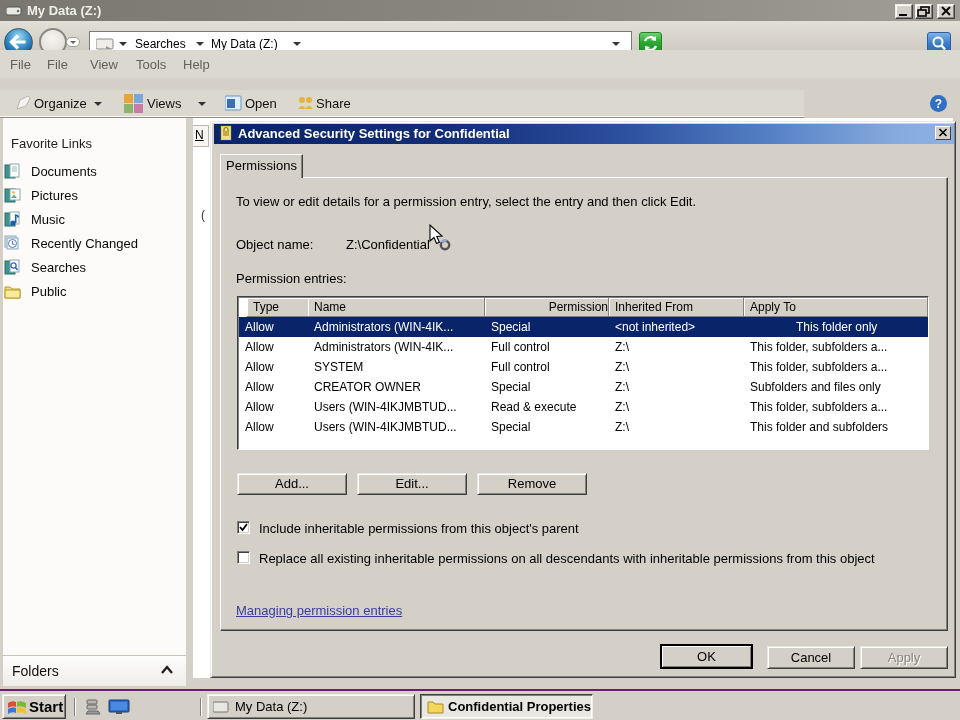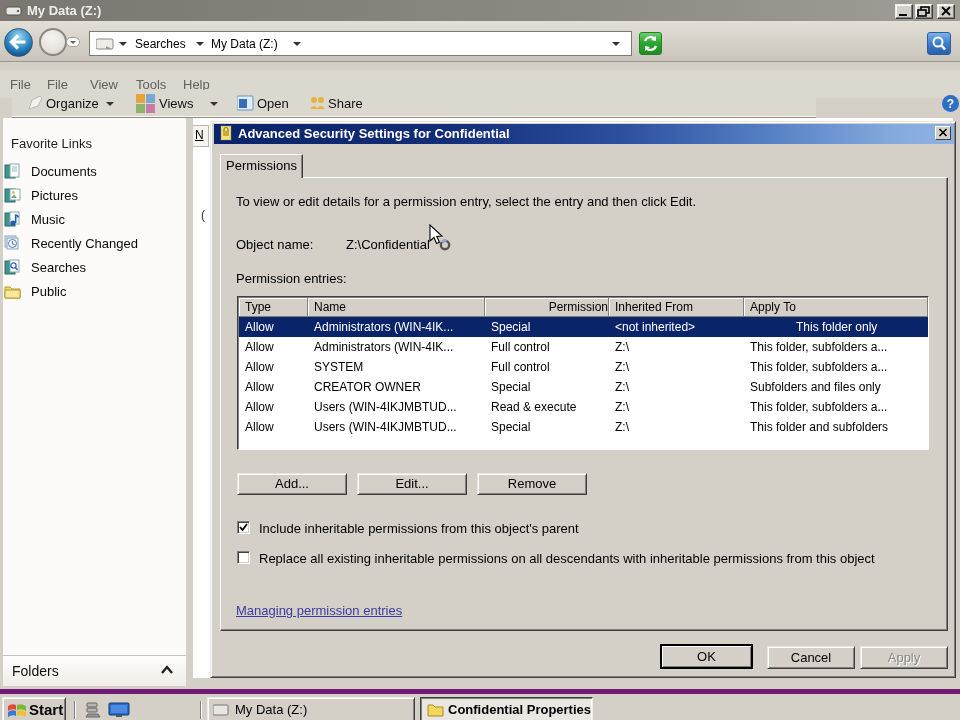--- a/index.html
+++ b/index.html
@@ -24,24 +24,24 @@
 .circbtn { position:absolute; border-radius:50%; }
 #crumb { position:absolute; left:89px; top:10px; width:543px; height:25px; background:#fff;
   border:1px solid #7b7a74; }
 #searchbox { position:absolute; left:668px; top:10px; width:256px; height:25px; background:#fff;
   border:1px solid #7b7a74; color:#9c9b96; line-height:23px; padding-left:8px; font-size:13px;}
 #refreshbtn { position:absolute; left:639px; top:11px; width:23px; height:23px; border-radius:3px;
   background:linear-gradient(180deg,#6fcf70 0%,#2ca832 45%,#1d8c24 100%); border:1px solid #23821f; }
 #searchbtn { position:absolute; left:927px; top:11px; width:24px; height:23px; border-radius:3px;
   background:linear-gradient(180deg,#7fb2e8 0%,#3a7ecb 50%,#2a5fa8 100%); border:1px solid #2d5c9c; }
 
-#menubar { left:0; top:70px; width:960px; height:28px; background:#dbd8d0; }
+#menubar { left:0; top:50px; width:960px; height:28px; background:#dbd8d0; }
 .menuitem { position:absolute; top:7px; color:#62615b; font-size:13px; }
 
-#toolbar { left:12px; top:90px; width:804px; height:28px; background:#dbd8d0; border-bottom:1px solid #8f8c84; box-shadow:inset 0 -1px 0 #f8f7f4;text-align:right; }
+#toolbar { left:0; top:90px; width:804px; height:28px; background:#dbd8d0; border-bottom:1px solid #8f8c84; box-shadow:inset 0 -1px 0 #f8f7f4;text-align:right; }
 .tbtext { position:absolute; top:6px; color:#111; font-size:13px; }
 .caret { position:absolute; width:0; height:0; border-left:4px solid transparent; border-right:4px solid transparent; border-top:4px solid #333; }
 
 
 #sidebar { left:0; top:118px; width:186px; height:537px; background:#fcfbfa; }
 #sidegap { left:186px; top:118px; width:7px; height:572px; background:#d4d0c8; }
 #filelist { left:191px; top:118px; width:762px; height:572px; background:#fff; }
 #colhdr { left:191px; top:125px; width:18px; height:22px; background:#f6f5f2; border:1px solid #b8b5ac; border-left:none;
   font-size:12px; color:#000; padding-left:4px; line-height:19px;}
 .sideitem { position:absolute; left:31px; color:#0a0a0a; font-size:13px; }
@@ -87,21 +87,21 @@
 .btn { position:absolute; background:#d4d0c8; border-top:1px solid #e9e7e1; border-left:1px solid #e9e7e1;
   border-right:1px solid #404040; border-bottom:1px solid #404040;
   box-shadow:inset 1px 1px 0 #fff, inset -1px -1px 0 #808080;
   font-size:13px; text-align:center; color:#000; font-family:"Liberation Sans", sans-serif;}
 .checkbox { position:absolute; width:13px; height:13px; background:#fff;
   border-top:1px solid #808080; border-left:1px solid #808080;
   border-right:1px solid #fff; border-bottom:1px solid #fff;
   box-shadow:inset 1px 1px 0 #404040, inset -1px -1px 0 #d4d0c8; }
 
 
-#taskbar { left:0; top:689px; width:960px; height:28px; background:#d4d0c8; border-top:5px solid #701a75; }
+#taskbar { left:0; top:689px; width:960px; height:28px; background:#d4d0c8; border-top:2px solid #701a75; }
 .taskbtn { position:absolute; top:3px; height:25px; background:#d4d0c8;
   border-top:1px solid #efede8; border-left:1px solid #efede8;
   border-right:1px solid #404040; border-bottom:1px solid #404040;
   box-shadow:inset 1px 1px 0 #fff, inset -1px -1px 0 #808080; }
 #tray { position:absolute; left:827px; top:3px; width:130px; height:25px;
   border-top:1px solid #808080; border-left:1px solid #808080;
   border-right:1px solid #fff; border-bottom:1px solid #fff; }
 </style>
 </head>
 <body>
@@ -238,21 +238,21 @@
       <div class="dtxt" style="left:15px;top:59px;">Object name:</div>
       <div class="dtxt" style="left:125px;top:59px;">Z:\Confidential</div>
       <svg style="position:absolute;left:207px;top:46px" width="28" height="28" viewBox="0 0 28 28">
         <path d="M2 1 L2 17 L6 13.5 L8.6 19.5 L11.4 18.3 L8.8 12.4 L14 12 Z" fill="#fff" stroke="#000" stroke-width="1.1"></path>
         <circle cx="17" cy="21" r="4.2" fill="none" stroke="#555" stroke-width="2.4"></circle>
         <path d="M13.5 18 a4.2 4.2 0 0 1 5 -1" stroke="#9ad" stroke-width="2.4" fill="none"></path>
       </svg>
       <div class="dtxt" style="left:15px;top:93px;">Permission entries:</div>
 
       <div id="ptable">
-        <div class="hcell" style="left:1px;width:69px;">Type</div>
+        <div class="hcell" style="left:9px;width:69px;">Type</div>
         <div class="hcell" style="left:70px;width:177px;">Name</div>
         <div class="hcell" style="left:247px;width:124px;text-align:right;">Permission</div>
         <div class="hcell" style="left:371px;width:135px;">Inherited From</div>
         <div class="hcell" style="left:506px;width:184px;">Apply To</div>
         <div class="trow selrow" style="top:20px;">
           <span style="left:6px;">Allow</span>
             <span style="left:75px;">Administrators (WIN-4IK...</span>
           <span style="left:252px;">Special</span>
             <span style="left:376px;">&lt;not inherited&gt;</span>
           <span style="left:511px;margin-left:46px;">This folder only</span>

